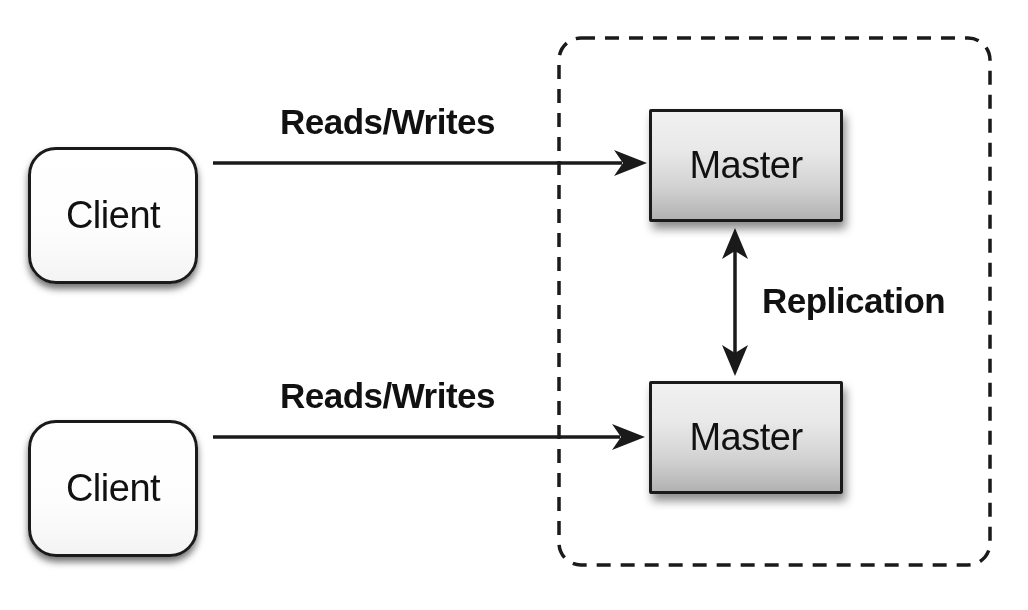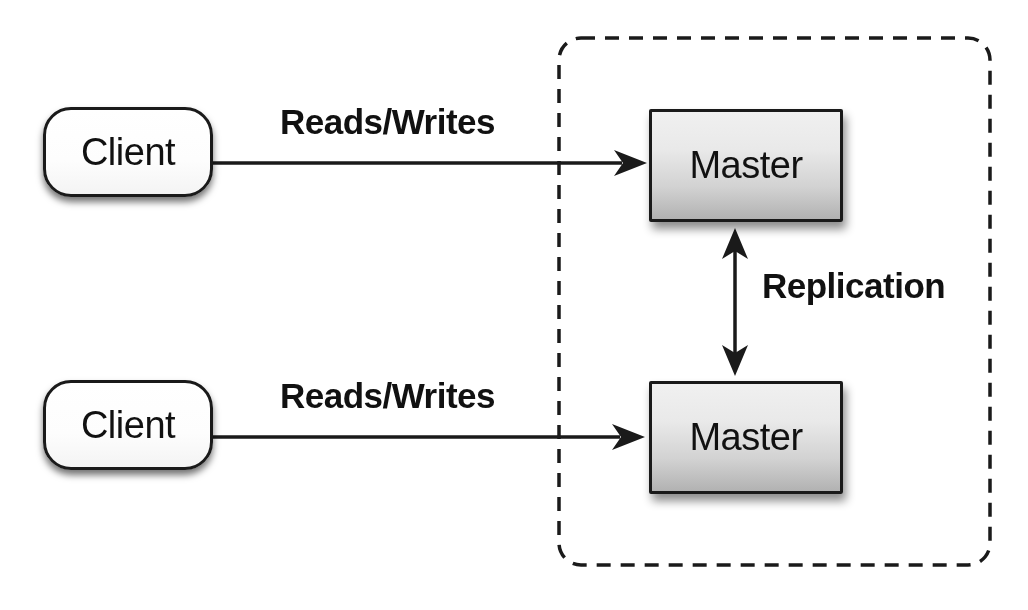--- a/index.html
+++ b/index.html
@@ -27,26 +27,27 @@
     box-sizing: border-box;
     border: 3.5px solid #1a1a1a;
     display: flex;
     align-items: center;
     justify-content: center;
     font-size: 38px;
     letter-spacing: -0.5px;
     color: #111111;
   }
   .client {
-    left: 43px;
+    left: 28px;
     width: 170px;
-    height: 90px;
+    height: 137px;
     border-radius: 28px;
     background: linear-gradient(180deg, #ffffff 0%, #fdfdfd 60%, #f4f4f4 100%);
     box-shadow: 0 5px 7px rgba(0, 0, 0, 0.55);
+    margin-top: 40px;
   }
   .client-1 { top: 107px; }
   .client-2 { top: 380px; }
   .master {
     left: 649px;
     width: 194px;
     height: 113px;
     border-radius: 2px;
     background: linear-gradient(180deg, #f0f0f0 0%, #e9e9e9 35%, #d2d2d2 70%, #b2b2b2 100%);
     box-shadow: 3px 7px 10px rgba(0, 0, 0, 0.45);
@@ -68,21 +69,21 @@
     text-align: center;
   }
   .label-rw-2 {
     left: 240px;
     top: 376px;
     width: 295px;
     text-align: center;
   }
   .label-repl {
     left: 762px;
-    top: 266px;
+    top: 281px;
   }
 </style>
 </head>
 <body>
 
 <div class="canvas">
 
   <svg class="layer-svg" viewBox="0 0 1028 610">
 
     <rect x="559" y="38" width="431" height="527" rx="22" ry="22" fill="none" stroke="#1a1a1a" stroke-width="3.5" stroke-dasharray="14 10"></rect>

